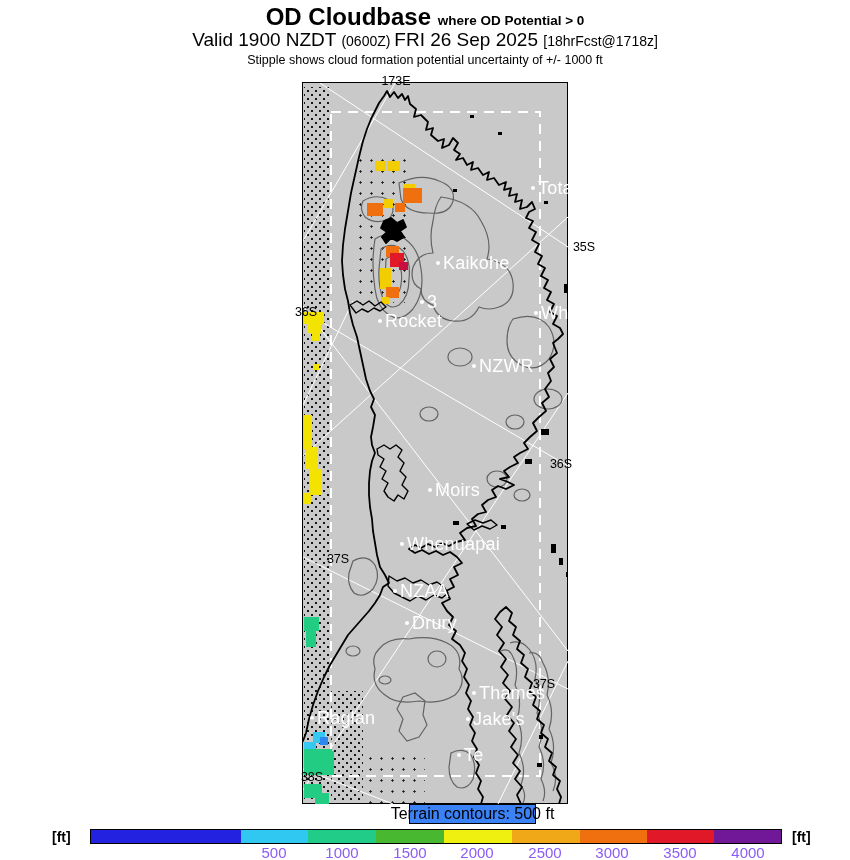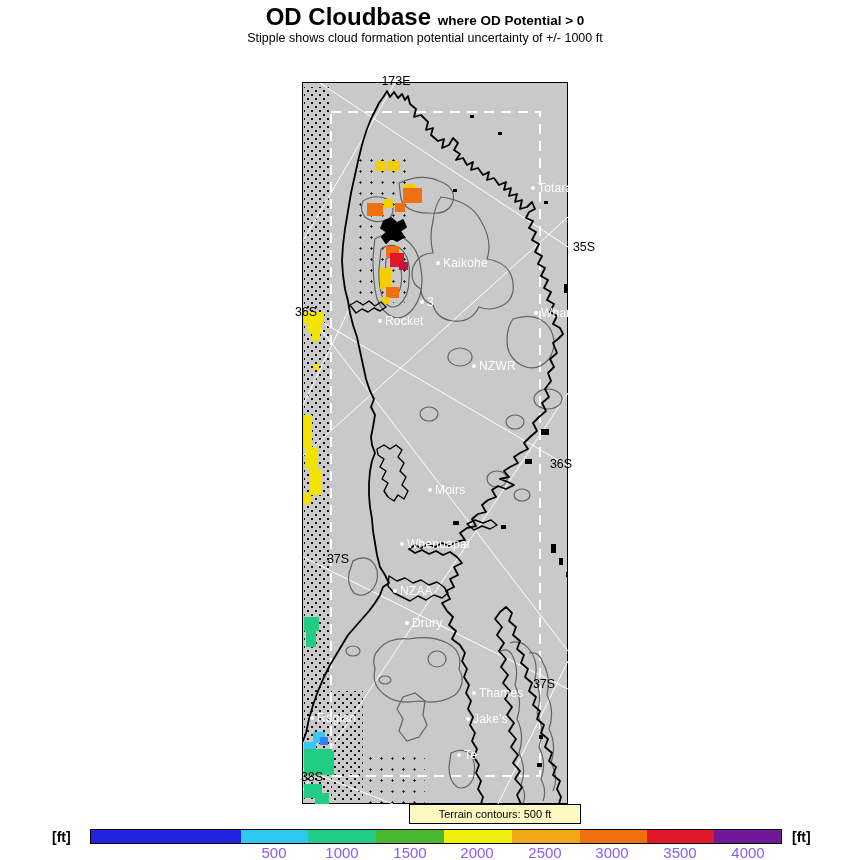--- a/index.html
+++ b/index.html
@@ -17,43 +17,44 @@
        background:#c9c9c9;border:1px solid #000;}
   .map svg{position:absolute;left:0;top:0;}
   .stip{position:absolute;
     background-image:radial-gradient(#141414 1px,transparent 1.4px),radial-gradient(#141414 1px,transparent 1.4px);
     background-size:8px 8px,8px 8px;background-position:0 0,4px 4px;}
   .stip.sparse{background-image:radial-gradient(#141414 .9px,transparent 1.3px);
     background-size:11px 11px;background-position:2px 2px;}
   .city{position:absolute;transform:translate(-2px,-2px);}
   .city .dot{width:4px;height:4px;border-radius:50%;background:#fff;}
   .city .lbl{position:absolute;left:7px;top:2px;transform:translateY(-50%);
-    color:#fff;font-size:12px;white-space:nowrap;letter-spacing:.2px;}
+    color:#fff;font-size:18px;white-space:nowrap;letter-spacing:.2px;}
   .axlbl{position:absolute;transform:translate(-50%,-50%);color:#000;font-size:12.5px;
     white-space:nowrap;}
   
-  .tnote{position:absolute;left:409px;top:804px;width:172px;height:20px;box-sizing:border-box;
-    background:#fef9c3;border:1.5px solid #000;color:#000;font-size:11px;
+  .tnote{position:absolute;left:409px;top:804px;width:127px;height:20px;box-sizing:border-box;
+    background:#3b82f6;border:1.5px solid #000;color:#000;font-size:16px;
     display:flex;align-items:center;justify-content:center;white-space:nowrap;}
   
   .cbar{position:absolute;left:90px;top:829px;width:692px;height:15px;box-sizing:border-box;
     border:1px solid #000;display:flex;}
   .cbar .seg{height:100%;}
   .cticks{position:absolute;left:0;top:843px;width:850px;height:17px;}
   .ctick{position:absolute;transform:translateX(-50%);color:#8b5cf6;font-size:15px;top:1px;}
   .ftlbl{position:absolute;top:829px;color:#000;font-size:14px;font-weight:bold;}
   .ftlbl.left{left:52px;} .ftlbl.right{left:792px;}
 </style>
 </head>
 <body>
 
 <div class="page">
 
   <div class="titles">
     <div class="t1"><span>OD Cloudbase</span> <span class="t1sub">where OD Potential &gt; 0</span></div>
+    <div class="t2" id="t2"><span>Valid 1900 NZDT </span><span class="sm">(0600Z) </span><span>FRI 26 Sep 2025 </span><span class="sm">[18hrFcst@1718z]</span></div>
     <div class="t3">Stipple shows cloud formation potential uncertainty of +/- 1000 ft</div>
   </div>
 
   <div class="map" id="map">
     <div id="stipples">
         <div class="stip" style="left: 1px; top: 4px; width: 27px; height: 712px;"></div>
         <div class="stip" style="left: 28px; top: 608px; width: 32px; height: 110px;"></div>
         <div class="stip sparse" style="left: 50px; top: 70px; width: 58px; height: 150px;"></div>
         <div class="stip sparse" style="left: 60px; top: 668px; width: 62px; height: 52px;"></div>
       </div>

